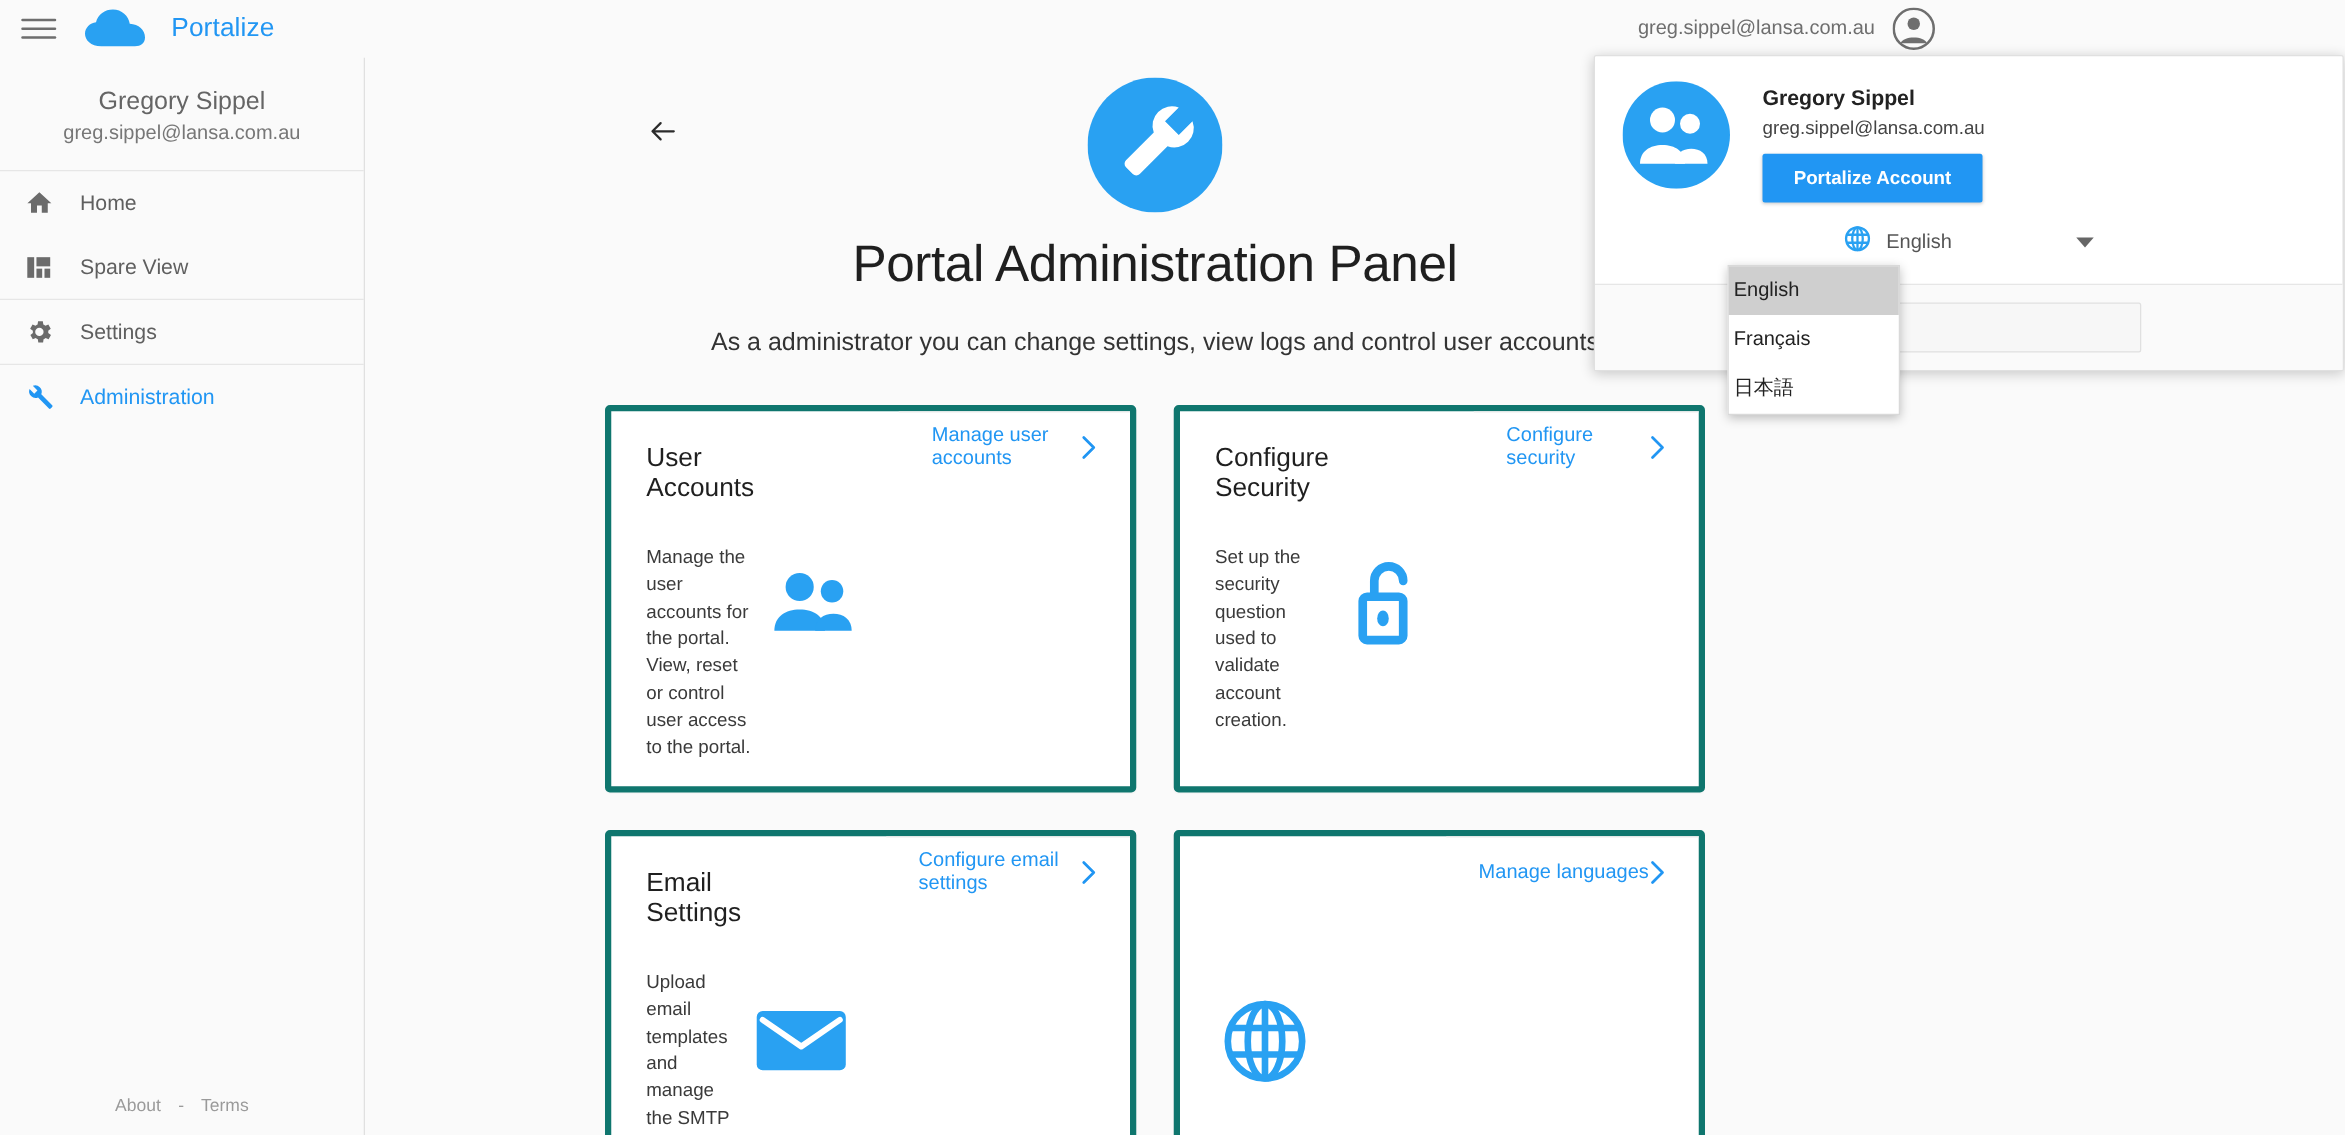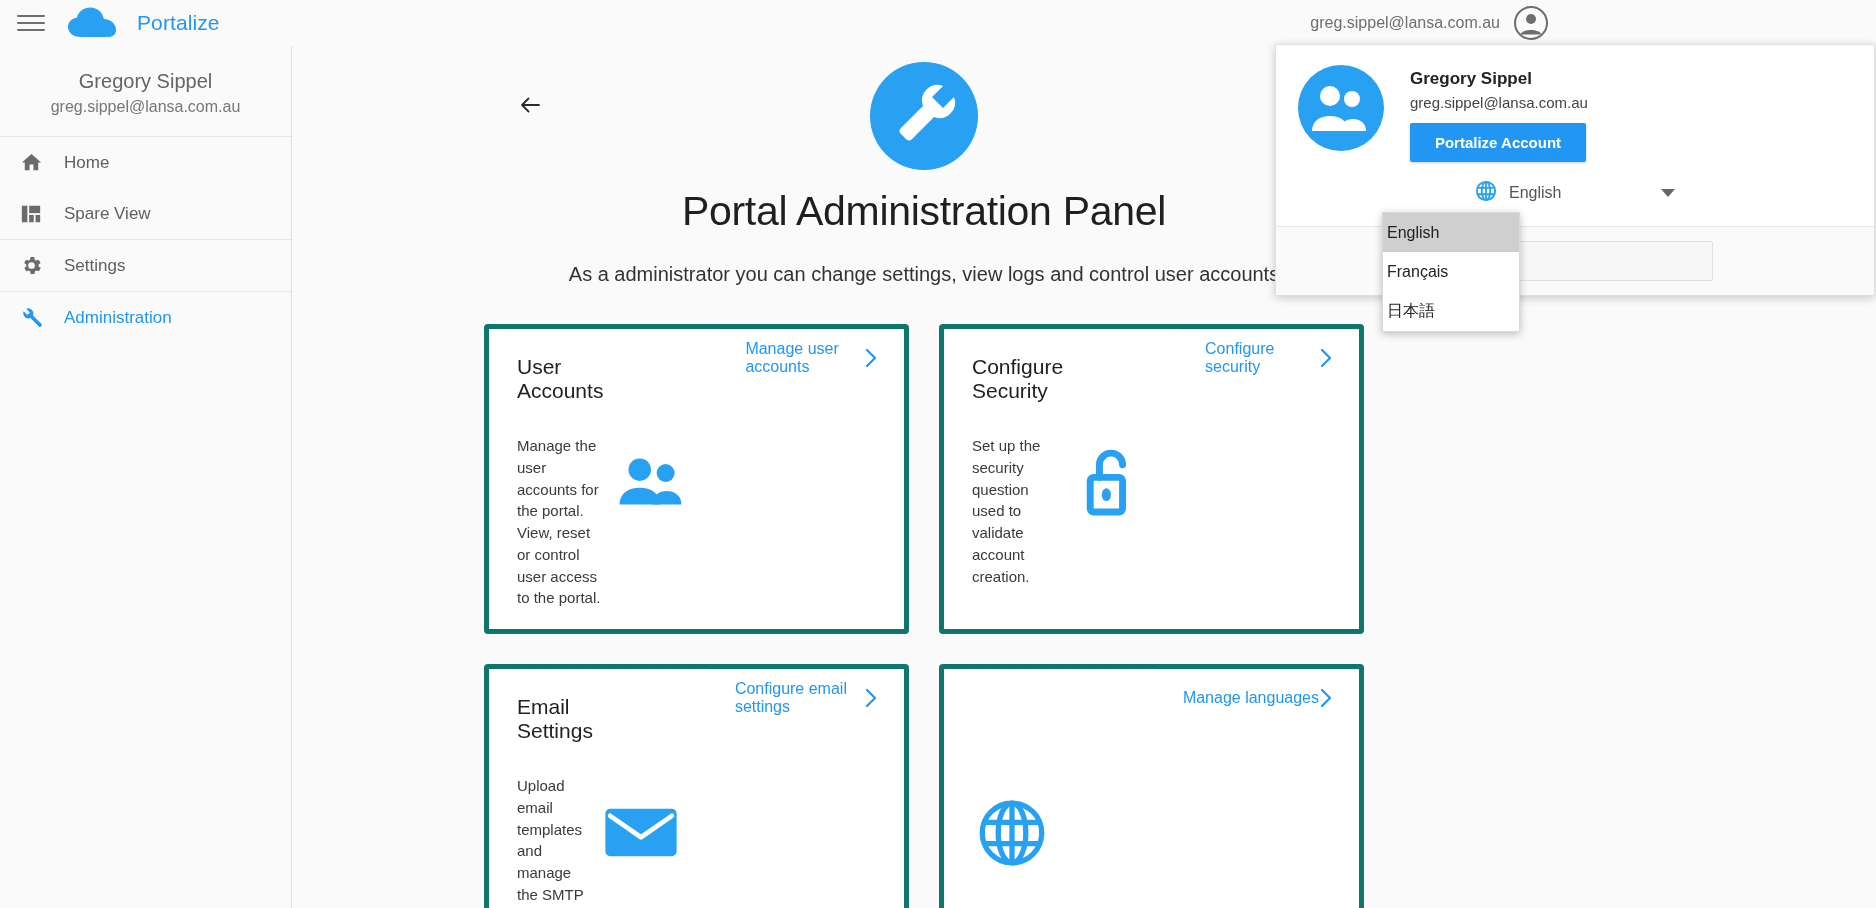--- a/index.html
+++ b/index.html
@@ -226,20 +226,25 @@
         <span class="nav-ico">
           <svg viewBox="0 0 24 24" width="23" height="23">
             <path fill="#2196f3" d="M22.7 19l-9.1-9.1a5.5 5.5 0 00-7.1-7.1l3.9 3.9-2.7 2.7L3.8 5.5a5.5 5.5 0 007.1 7.1l9.1 9.1a1 1 0 001.4 0l1.3-1.3a1 1 0 000-1.4z"></path>
           </svg>
         </span>
         <span class="nav-lbl">Administration</span>
       </div>
 
     </div>
 
+    <div class="footer-links">
+      <a>About</a>
+      <span class="footer-sep">-</span>
+      <a>Terms</a>
+    </div>
   </div>
 
   <div class="main">
 
     <div class="back-arrow">
       <svg viewBox="0 0 34 34" width="34" height="34">
         <path d="M25 17 H8 M14.5 10.5 L8 17 L14.5 23.5" fill="none" stroke="#2b2b2b" stroke-width="1.8" stroke-linecap="round" stroke-linejoin="round"></path>
       </svg>
     </div>
 

